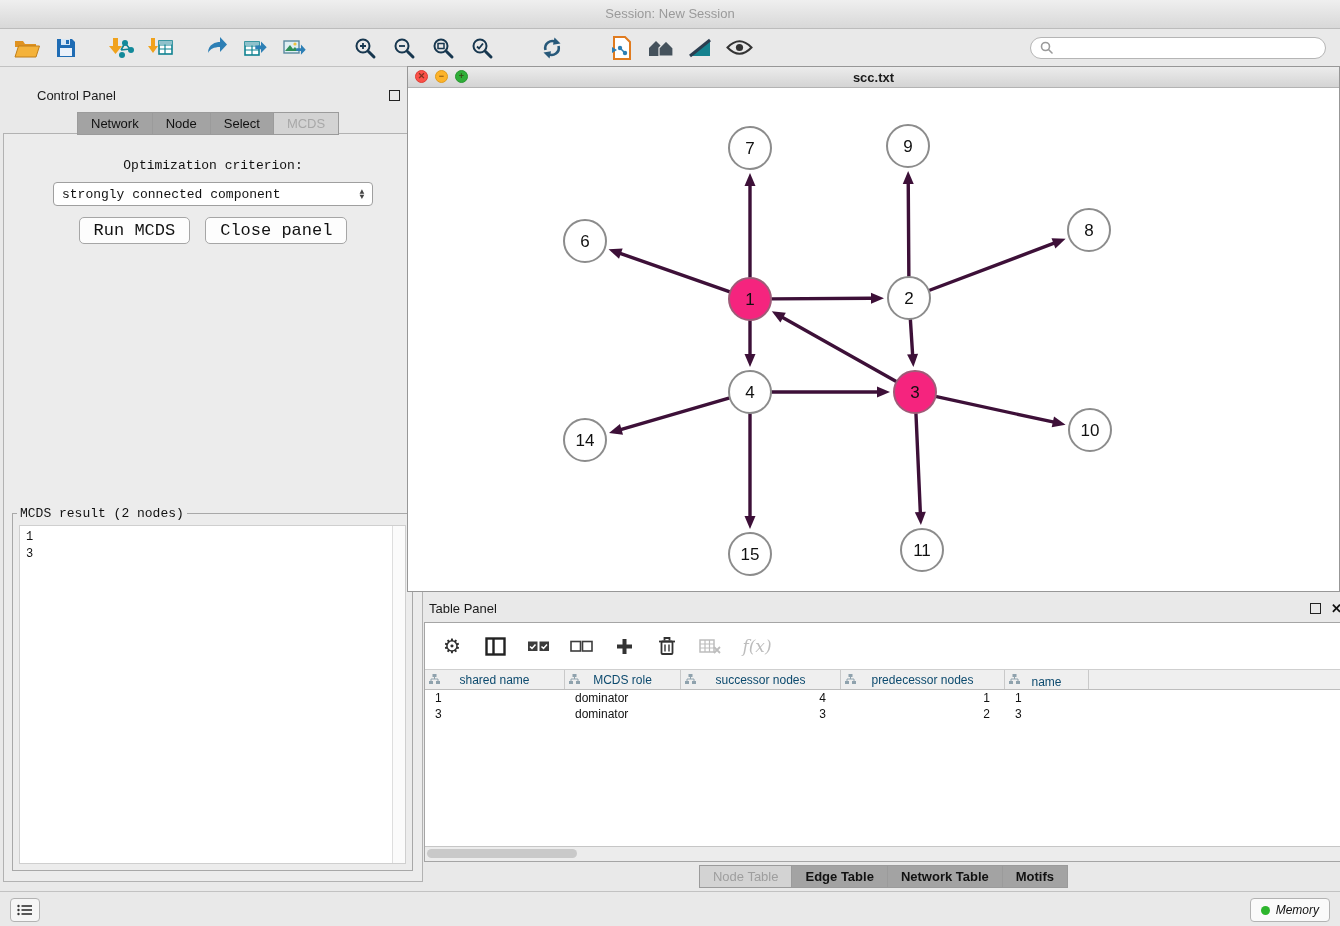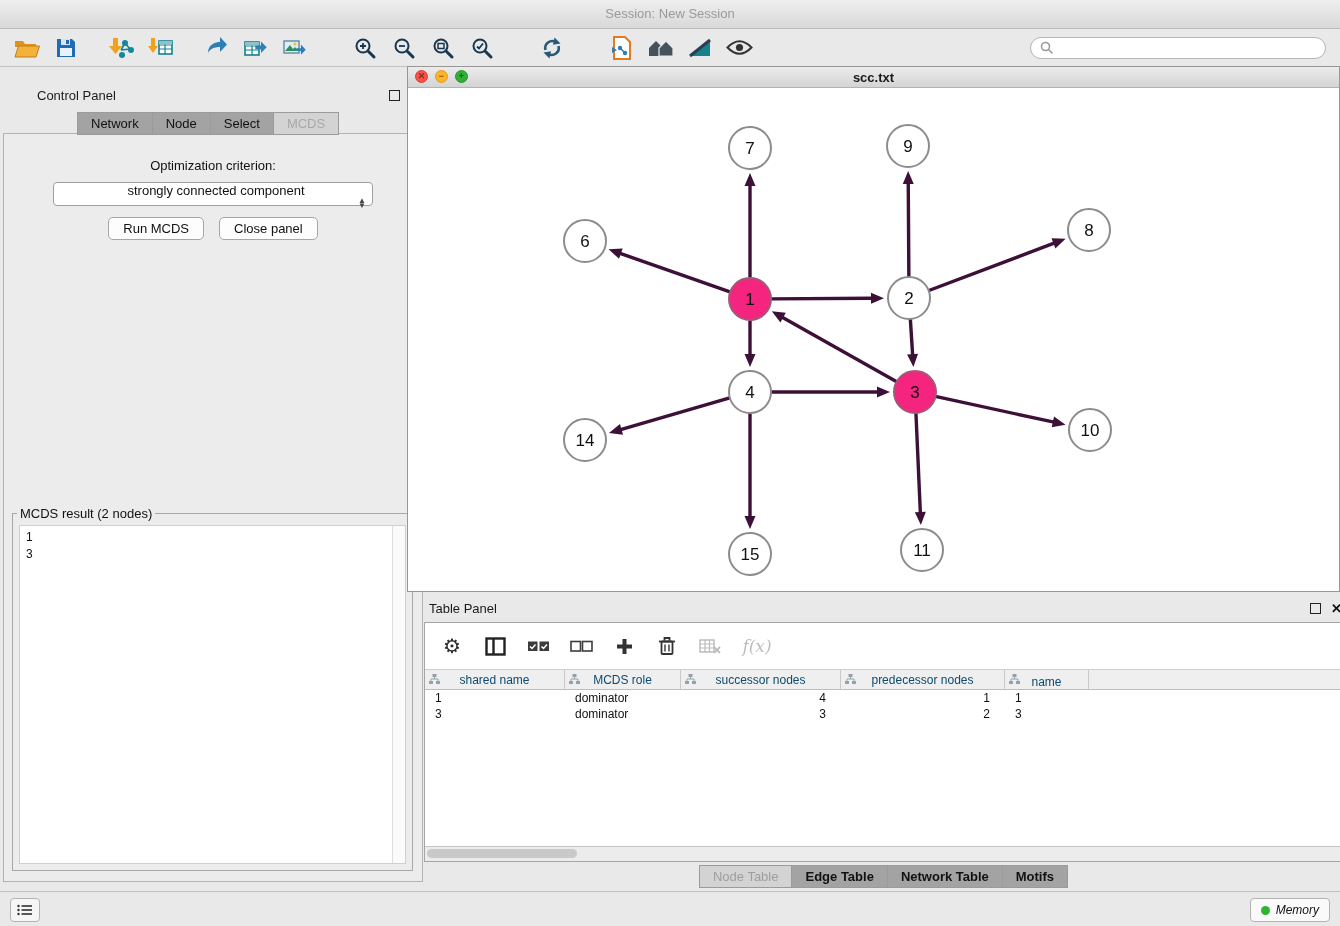--- a/index.html
+++ b/index.html
@@ -33,29 +33,29 @@
   
   .control-panel{position:absolute;left:0;top:82px;width:400px;bottom:38px;padding-left:29px;}
   .panel-head{height:26px;display:flex;align-items:center;padding:0 8px;font-size:13px;color:#1a1a1a;}
   .panel-head .wbtns{margin-left:auto;display:flex;gap:10px;align-items:center;}
   .float-btn{width:9px;height:9px;border:1.5px solid #222;display:inline-block;}
   .close-btn{font-size:13px;font-weight:bold;color:#111;line-height:1;}
   .cp-tabs{position:absolute;top:30px;left:77px;z-index:3;display:flex;border:1px solid #9b9b9b;background:#fdfdfd;}
   .tab{font-size:13px;padding:3px 13px;background:#a3a3a3;color:#111;border-left:1px solid #9b9b9b;cursor:default;}
   .tab:first-child{border-left:none;}
   .tab.active{background:#d3d3d3;color:#a8a8a8;text-align:center;}
-  .cp-content{position:absolute;top:51px;left:3px;right:6px;bottom:6px;background:#ececec;border:1px solid #b2b2b2;}
+  .cp-content{position:absolute;top:51px;left:3px;right:6px;bottom:6px;background:#ececec;border:1px solid #b2b2b2;font-family:Liberation Mono, monospace;}
   .opt-label{margin-top:24px;text-align:center;font-size:13px;color:#111;}
   .dropdown{
     margin:9px auto 0 auto;width:308px;height:22px;background:#fff;border:1px solid #9f9f9f;
-    border-radius:4px;display:flex;align-items:center;padding:0 2px 0 8px;font-size:13px;color:#111;flex-direction:column;
+    border-radius:4px;display:flex;align-items:center;padding:0 2px 0 8px;font-size:13px;color:#111;
   }
   .dd-stepper{margin-left:auto;width:16px;display:flex;flex-direction:column;align-items:center;line-height:5px;color:#444;font-size:8px;}
   .btn-row{display:flex;justify-content:center;gap:15px;margin-top:11px;}
-  .pbtn{font-size:13px;font-family:inherit;padding:3px 14px;background:#fdfdfd;border:1px solid #a6a6a6;border-radius:5px;color:#111;}
+  .pbtn{font-size:17px;font-family:inherit;padding:3px 14px;background:#fdfdfd;border:1px solid #a6a6a6;border-radius:5px;color:#111;}
   fieldset.mcds{
     position:absolute;left:8px;right:9px;top:372px;bottom:10px;
     border:1px solid #a8a8a8;margin:0;padding:0;background:#ececec;
   }
   fieldset.mcds legend{font-size:13px;color:#111;padding:0 3px;margin-left:4px;}
   .mcds-inner{position:absolute;left:6px;right:6px;top:4px;bottom:6px;background:#fff;border:1px solid #cfcfcf;}
   .mcds-text{font-size:12px;color:#111;padding:3px 6px;white-space:pre-line;line-height:17px;}
   .scroll-strip{position:absolute;top:0;right:0;bottom:0;width:12px;background:#fbfbfb;border-left:1px solid #dedede;}
   
   .net-window{

